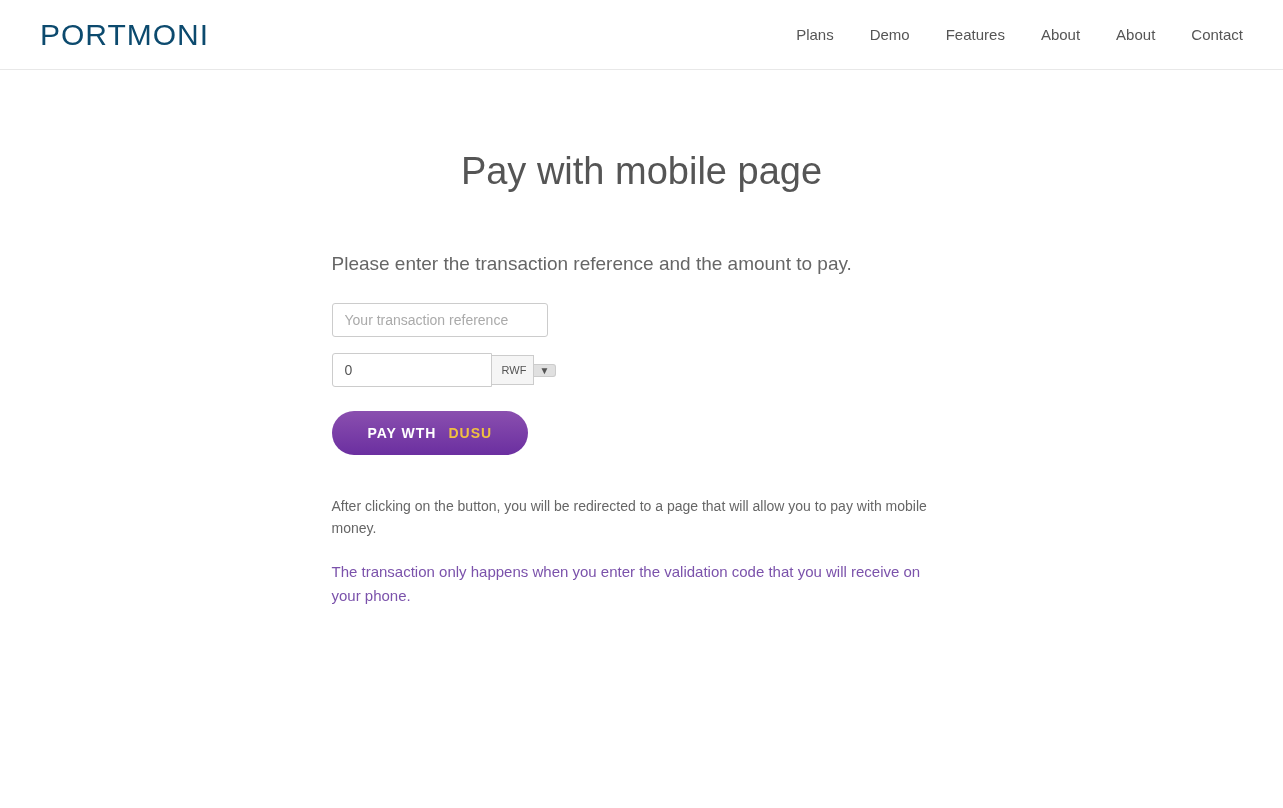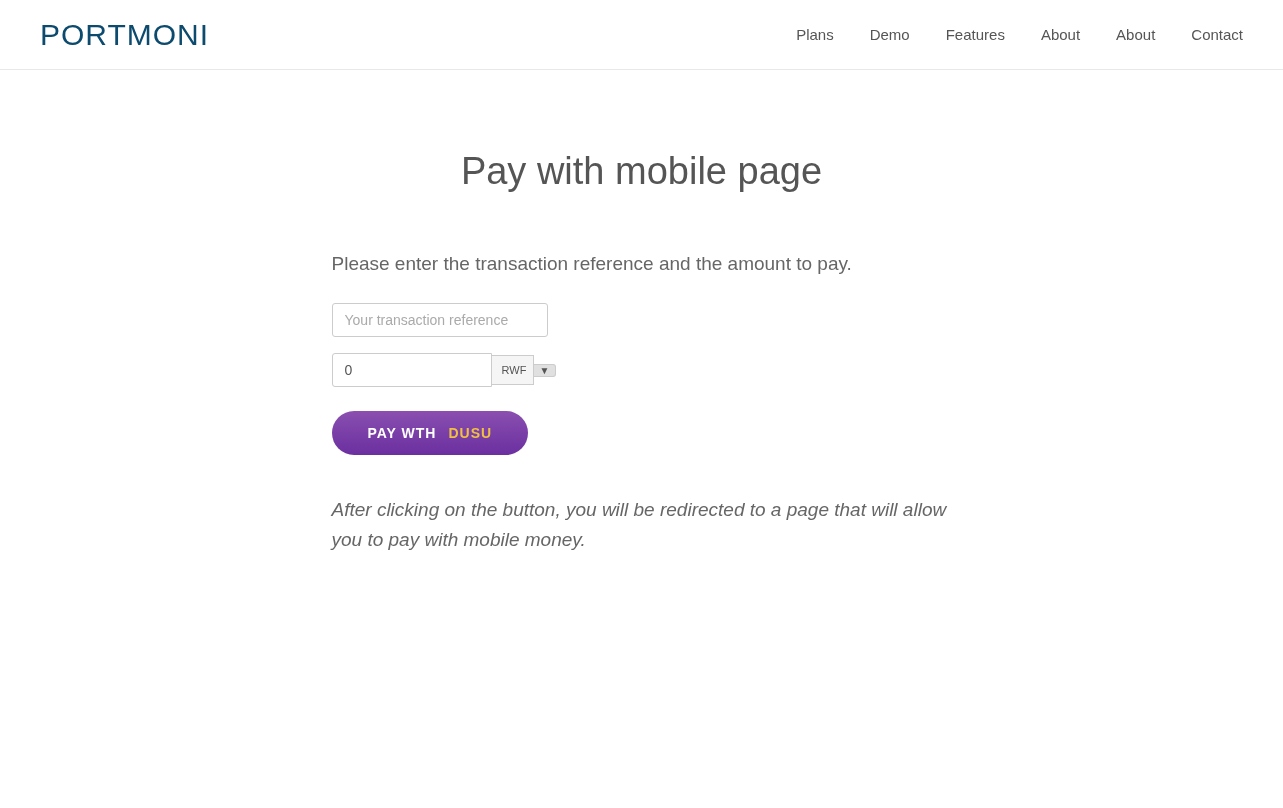--- a/index.html
+++ b/index.html
@@ -154,25 +154,24 @@
 
     .pay-button .pay-text {
       color: #ffffff;
     }
 
     .pay-button .dusu-text {
       color: #f0c040;
     }
 
     .info-text {
-      font-size: 19px;
+      font-size: 14px;
       color: #666;
       line-height: 1.6;
       margin-bottom: 20px;
-      font-style: italic;
     }
 
     .info-text-purple {
       font-size: 15px;
       color: #7b52ab;
       line-height: 1.6;
     }
   </style>
 </head>
 <body>
@@ -208,14 +207,15 @@
         <span class="dropdown-arrow">▼</span>
       </button>
     </div>
 
     <button class="pay-button">
       <span class="pay-text">PAY WTH </span>
         <span class="dusu-text">DUSU</span>
     </button>
 
     <p class="info-text">After clicking on the button, you will be redirected to a page that will allow you to pay with mobile money.</p>
+    <p class="info-text-purple">The transaction only happens when you enter the validation code that you will receive on your phone.</p>
   </div>
 </div>
 
 </body></html>

